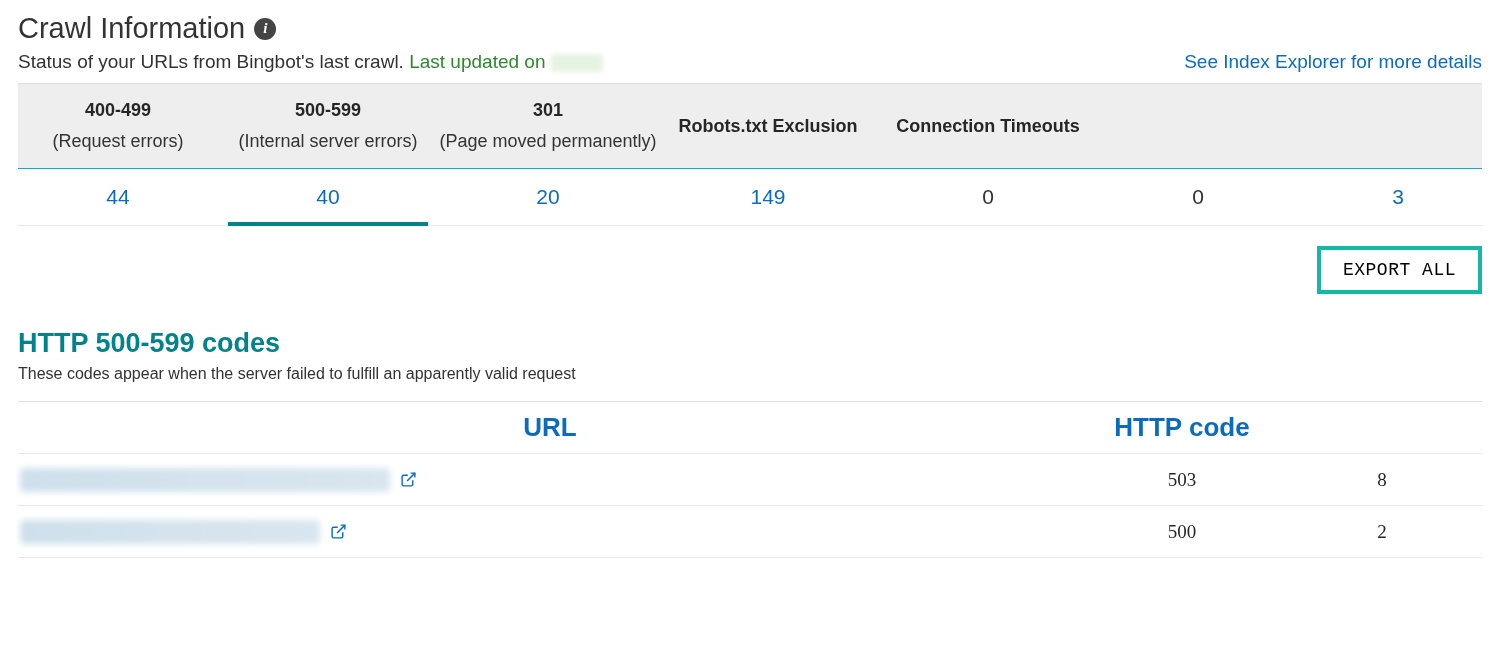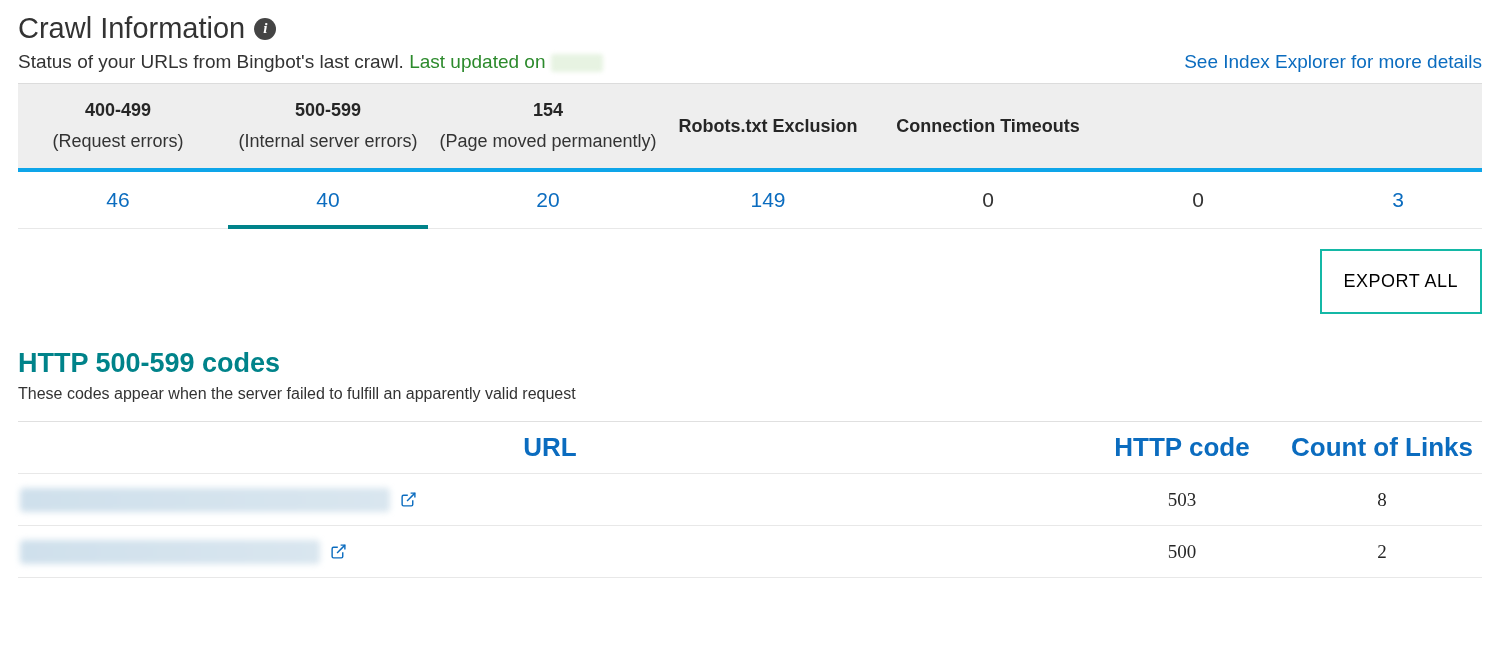--- a/index.html
+++ b/index.html
@@ -54,21 +54,21 @@
     }
     .link { color: #0b6cbf; cursor: pointer; }
     .stats-wrap {
       margin-top: 10px;
       border-top: 1px solid #dcdcdc;
     }
     .stats-header {
       display: grid;
       grid-template-columns: 200px 220px 220px 220px 220px 200px 200px;
       background: #eeeeee;
-      border-bottom: 4px solid #0ea5e9;
+      border-bottom: 1px solid #0ea5e9;
       padding: 16px 0;
     }
     .stats-header > div {
       text-align: center;
       display: flex;
       flex-direction: column;
       align-items: center;
       justify-content: center;
       gap: 10px;
       font-size: 18px;
@@ -94,26 +94,27 @@
       left: 10px; right: 10px; bottom: -1px;
       height: 4px;
       background: #00838a;
     }
     .export-row {
       display: flex;
       justify-content: flex-end;
       margin-top: 20px;
     }
     .export-btn {
-      border: 2px solid #14b8a6;
+      border: 4px solid #14b8a6;
       background: #fff;
-      padding: 20px 22px;
+      padding: 10px 22px;
       font-size: 18px;
       letter-spacing: 0.5px;
       cursor: pointer;
+      font-family: Liberation Mono, monospace;
     }
     .section-title {
       font-size: 27px;
       color: #00838a;
       margin-top: 34px;
     }
     .section-desc {
       font-size: 16px;
       margin-top: 6px;
       color: #333;
@@ -174,33 +175,33 @@
   <div class="stats-header">
     <div>
       <span class="code">400-499</span>
       <span class="desc">(Request errors)</span>
     </div>
     <div>
       <span class="code">500-599</span>
       <span class="desc">(Internal server errors)</span>
     </div>
     <div>
-      <span class="code">154</span>
+      <span class="code">301</span>
       <span class="desc">(Page moved permanently)</span>
     </div>
     <div>
       <span class="strong-only">Robots.txt Exclusion</span>
     </div>
     <div>
       <span class="strong-only">Connection Timeouts</span>
     </div>
   </div>
 
   <div class="stats-values">
-    <div class="clickable">46</div>
+    <div class="clickable">44</div>
     <div class="clickable">
       <span>40</span>
       <div class="selected-underline"></div>
     </div>
     <div class="clickable">20</div>
     <div class="clickable">149</div>
     <div class="zero">0</div>
     <div class="zero">0</div>
     <div class="clickable">3</div>
   </div>
@@ -210,21 +211,20 @@
   <button class="export-btn">EXPORT ALL</button>
 </div>
 
 <h2 class="section-title">HTTP 500-599 codes</h2>
 <p class="section-desc">These codes appear when the server failed to fulfill an apparently valid request</p>
 
 <div class="table">
   <div class="thead">
     <div class="th-url">URL</div>
     <div class="th-code">HTTP code</div>
-    <div class="th-count">Count of Links</div>
   </div>
 
   <div class="trow">
     <div class="url-cell">
       <span class="redacted-url w1"></span>
       <span class="ext-icon">
         <svg width="17" height="17" viewBox="0 0 24 24" fill="none" stroke="#0b6cbf" stroke-width="2">
             <path d="M18 13v6a2 2 0 0 1-2 2H5a2 2 0 0 1-2-2V8a2 2 0 0 1 2-2h6"></path>
             <polyline points="15 3 21 3 21 9"></polyline>
             <line x1="10" y1="14" x2="21" y2="3"></line>

